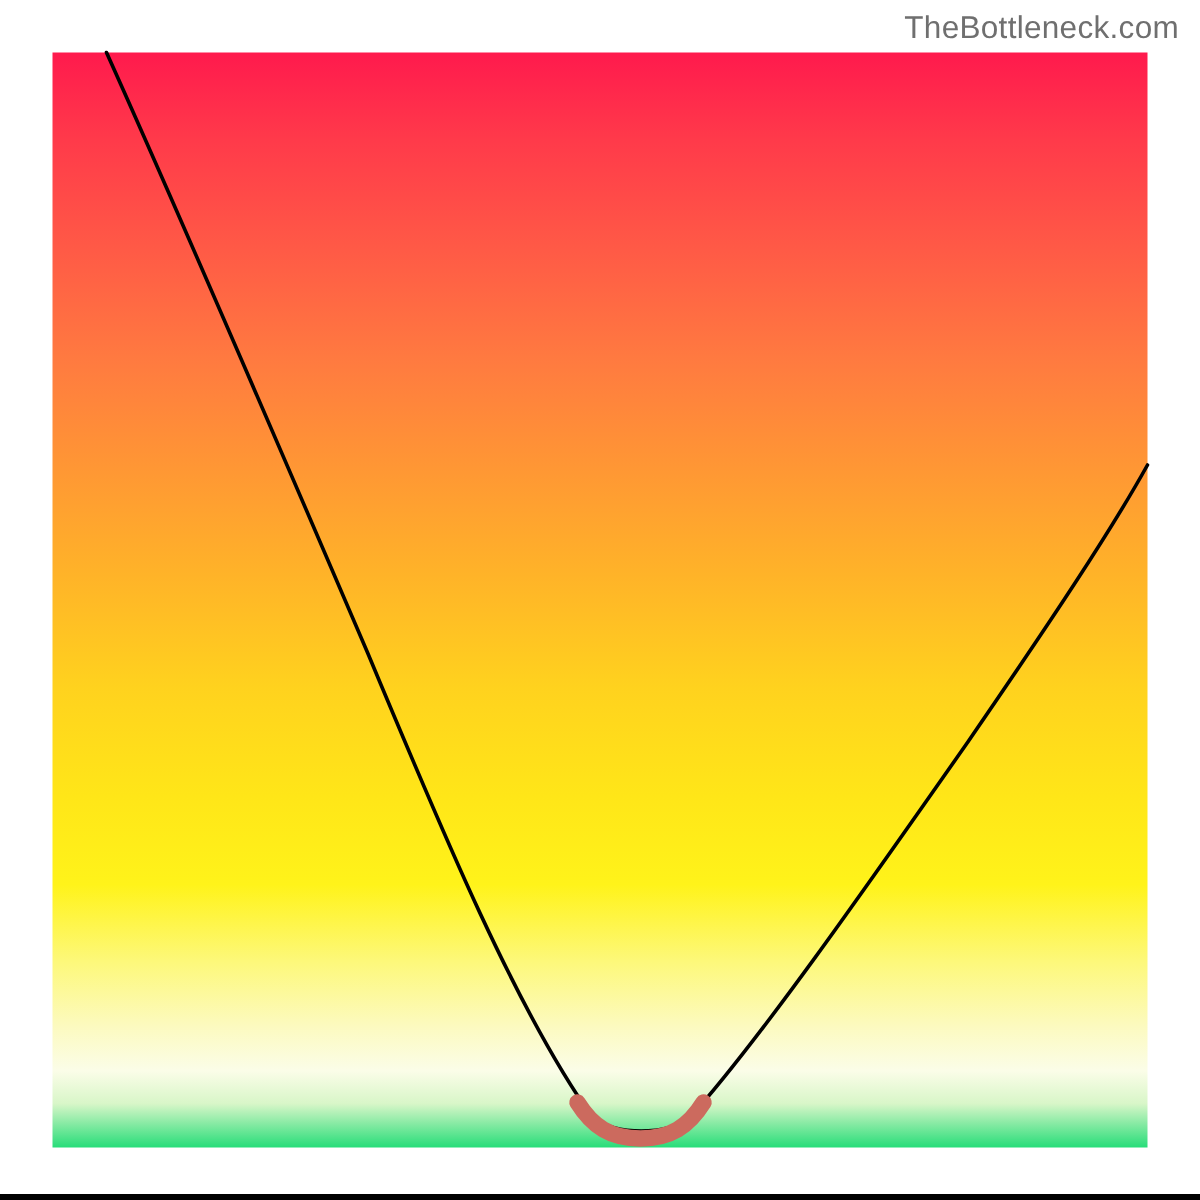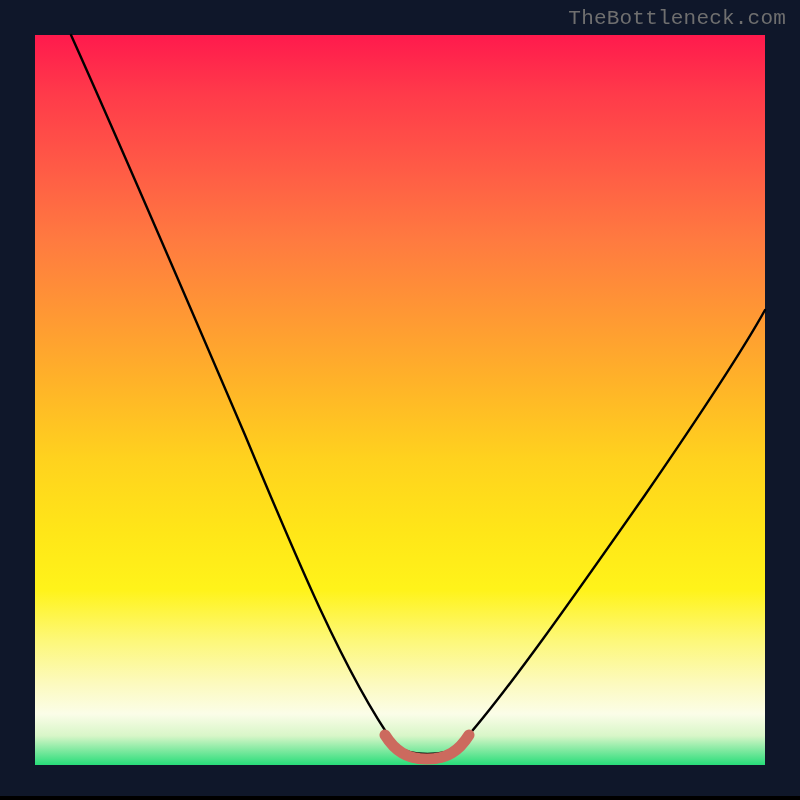--- a/index.html
+++ b/index.html
@@ -8,22 +8,21 @@
     width: 800px;
     height: 800px;
     background: #000;
     overflow: hidden;
     font-family: Arial, Helvetica, sans-serif;
   }
   .frame {
     position: relative;
     width: 800px;
     height: 796px;
-    background: #0f172a;
-    font-family: Liberation Mono, monospace;
+    background: #ffffff;
   }
   .plot-area {
     position: absolute;
     left: 35px;
     top: 35px;
     width: 730px;
     height: 730px;
     
     background: linear-gradient(
       to bottom,

